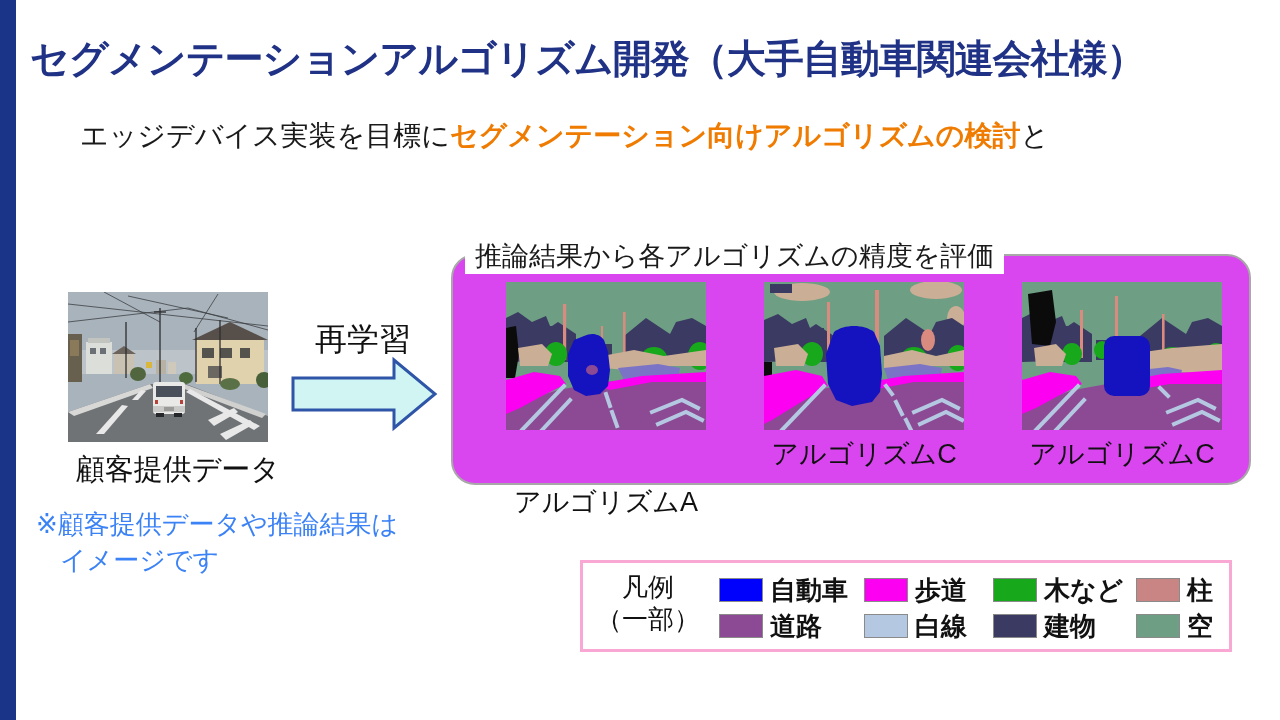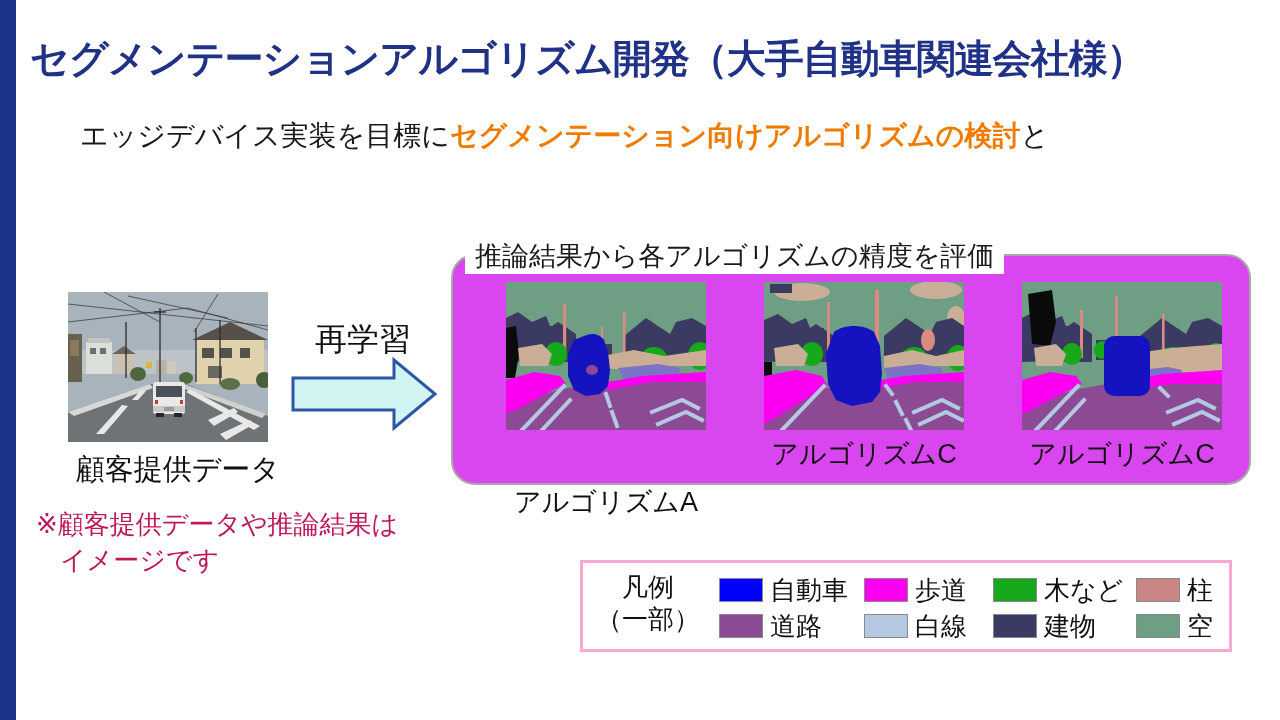--- a/index.html
+++ b/index.html
@@ -28,30 +28,30 @@
   }
   #results-box-title{
     position:absolute;left:12px;top:-18px;background:#ffffff;padding:0 10px;
     font-size:27px;color:#1a1a1a;white-space:nowrap;
   }
   .seg{position:absolute;top:26px;width:200px;height:148px;}
   #seg-a{left:53px;} #seg-b{left:311px;} #seg-c{left:569px;}
   .algo-label{position:absolute;top:180px;width:200px;text-align:center;font-size:27px;color:#111;white-space:nowrap;}
   #algo-label-a{left:53px;margin-top:48px;} #algo-label-b{left:311px;} #algo-label-c{left:569px;}
   
-  #note{left:36px;top:506px;font-size:26px;color:#be185d;line-height:36px;}
+  #note{left:36px;top:506px;font-size:26px;color:#3b82f6;line-height:36px;}
   #note .indent{padding-left:24px;}
   
   #legend-box{
     left:580px;top:516px;width:652px;height:92px;border:3px solid #f9a8d4;background:#fff;box-sizing:border-box;margin-top:44px;
   }
   #legend-title{position:absolute;left:10px;top:8px;width:110px;text-align:center;font-size:26px;color:#111;line-height:32px;}
   #legend-grid{
     position:absolute;left:136px;top:12px;
-    display:grid;grid-template-columns:145px 129px 143px auto;grid-auto-rows:30px;row-gap:6px;align-items:center;
+    display:grid;grid-template-columns:145px 129px 143px auto;grid-auto-rows:30px;row-gap:6px;align-items:center;font-weight:bold;
   }
   .legend-item{display:flex;align-items:center;gap:7px;}
   .swatch{width:42px;height:22px;border:1px solid #8a8a8a;flex:0 0 auto;}
   .legend-label{font-size:26px;color:#111;white-space:nowrap;}
 </style>
 </head>
 <body>
 
 <div id="slide">
 

